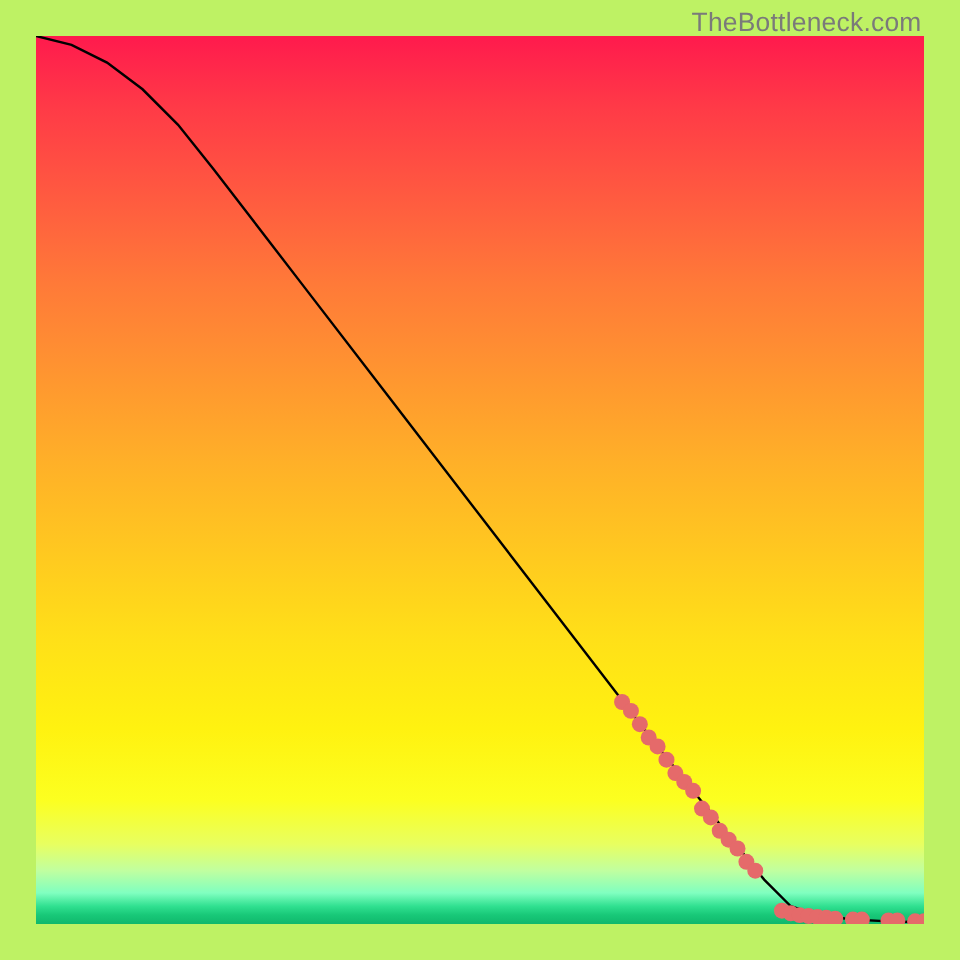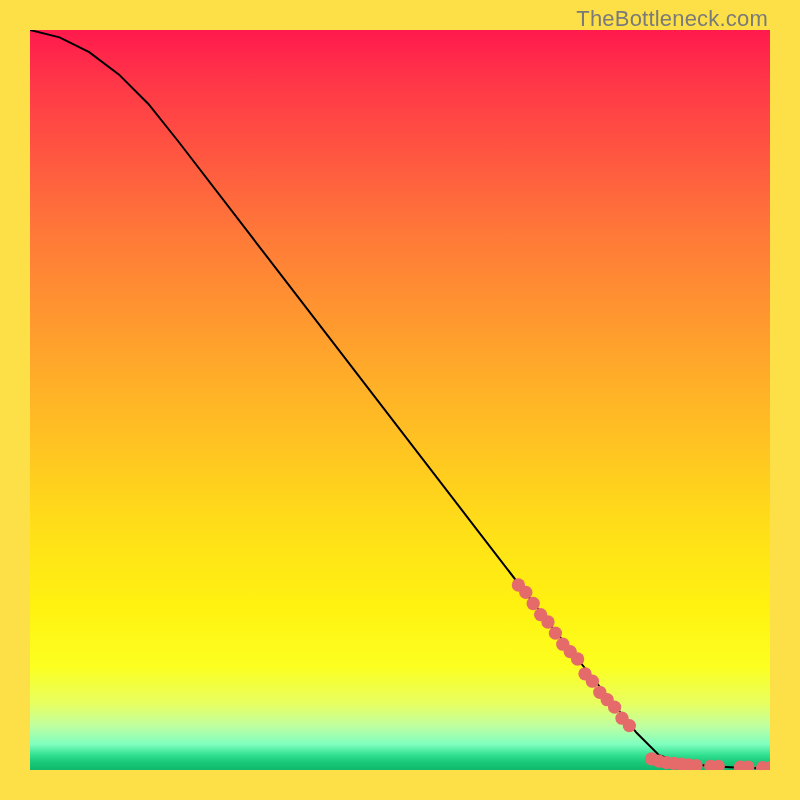--- a/index.html
+++ b/index.html
@@ -10,21 +10,21 @@
     background: #000;
     overflow: hidden;
     font-family: Arial, Helvetica, sans-serif;
   }
   .frame {
     position: absolute;
     left: 0;
     top: 0;
     width: 800px;
     height: 800px;
-    background: #fde047;
+    background: #bef264;
   }
   .plot {
     position: absolute;
     left: 30px;
     top: 30px;
     width: 740px;
     height: 740px;
     background: linear-gradient(to bottom,
       #ff1a4d 0%,
       #ff3a47 8%,

